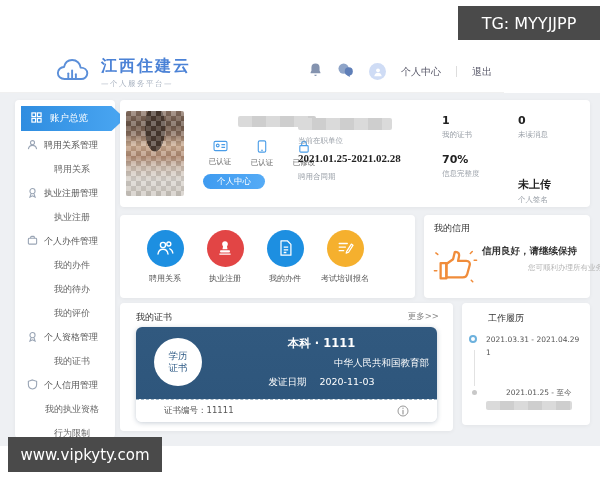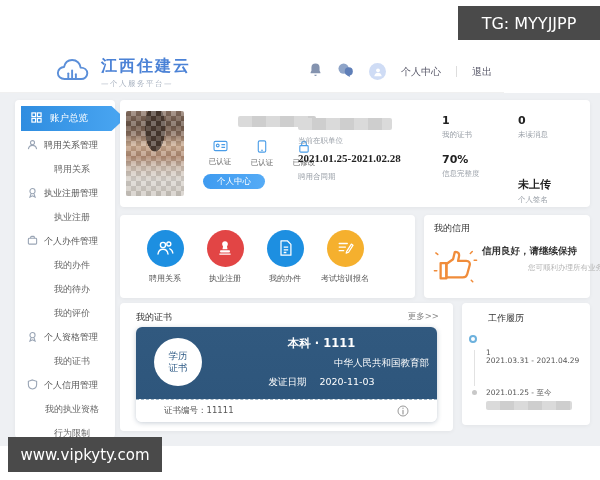--- a/index.html
+++ b/index.html
@@ -88,22 +88,22 @@
   #cert-strip{height:23px;background:#fff;border-top:1px dashed #9db3c4;display:flex;align-items:center;padding:0 28px;}
   #cert-serial{font-size:8.5px;color:#555;}
   #cert-info{margin-left:auto;display:flex;cursor:pointer;}
   
   #card-work{left:462px;top:303px;width:128px;height:122px;}
   #work-title{position:absolute;left:26px;top:9px;font-size:9px;color:#333;}
   .tl-text{position:absolute;left:24px;font-size:7.5px;color:#555;}
   #tl-circle{position:absolute;left:7px;top:32px;width:8px;height:8px;border:2px solid #6cb1dd;border-radius:50%;background:#fff;}
   #tl-line{position:absolute;left:12px;top:47px;width:1px;height:36px;background:#e2e2e2;}
   #tl-dot{position:absolute;left:10px;top:87px;width:5px;height:5px;border-radius:50%;background:#c8c8c8;}
-  #tl1-period{top:32px;margin-top:21px;} #tl1-detail{top:45px;}
-  #tl2-period{top:85px;}
+  #tl1-period{top:32px;} #tl1-detail{top:45px;}
+  #tl2-period{top:85px;margin-left:20px;}
   #tl2-bar{position:absolute;left:24px;top:98px;width:86px;height:9px;}
 </style>
 </head>
 <body>
 
 <div id="stage">
 
   <div class="wm" id="wm-top">TG: MYYJJPP</div>
 
   <div id="header">

